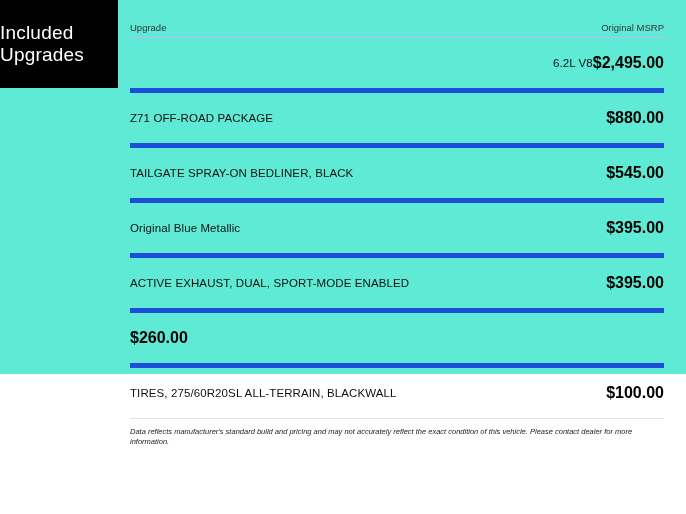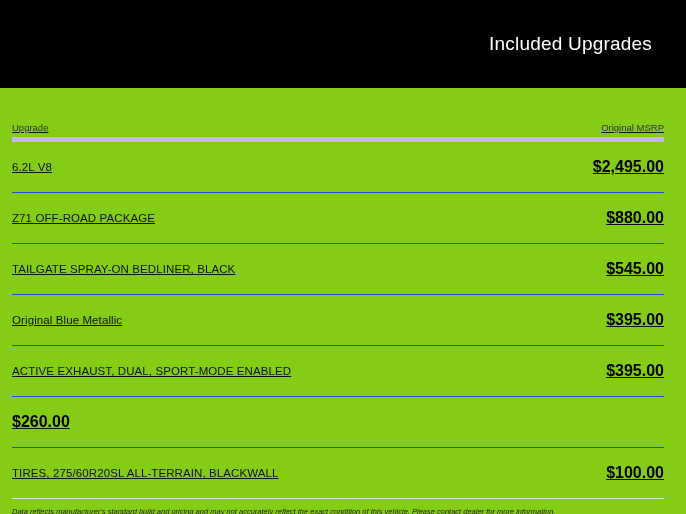--- a/index.html
+++ b/index.html
@@ -9,49 +9,48 @@
   body {
     width: 686px;
     height: 514px;
     background: #ffffff;
     font-family: "Liberation Sans", sans-serif;
     color: #111111;
     overflow: hidden;
   }
   .page {
     width: 686px;
-    height: 514px;
+    height: 374px;
     position: relative;
-    background: #84cc16;
+    background: #5eead4;
     display: flex;
-    flex-direction: column;
+    flex-direction: row;
   }
   .header {
     background: #000000;
     height: 88px;
     flex: 0 0 88px;
     display: flex;
     align-items: center;
     justify-content: flex-end;
     box-sizing: border-box;
     padding-right: 34px;
   }
   .header-title {
     color: #ffffff;
     font-size: 19px;
     font-weight: 400;
     letter-spacing: 0.2px;
   }
   .content {
     flex: 1 1 auto;
     box-sizing: border-box;
-    padding: 16px 22px 0 12px;
+    padding: 4px 22px 0 12px;
     display: flex;
     flex-direction: column;
-    text-decoration: underline;
   }
   .col-head {
     display: flex;
     align-items: baseline;
     justify-content: space-between;
     padding-top: 18px;
     padding-bottom: 4px;
   }
   .col-head .label {
     font-size: 9.5px;
@@ -62,24 +61,25 @@
   }
   .rows {
     display: flex;
     flex-direction: column;
   }
   .row {
     display: flex;
     align-items: center;
     justify-content: space-between;
     height: 50px;
-    border-top: 1px solid #1d4ed8;
+    border-top: 5px solid #1d4ed8;
   }
   .row:first-child {
-    border-top: 5px solid #c4b5fd;
+    border-top: 1px solid #c4b5fd;
+    justify-content: flex-end;
   }
   .row .name {
     font-size: 11.5px;
     color: #111111;
     font-weight: 400;
     letter-spacing: 0.1px;
   }
   .row .price {
     font-size: 16px;
     font-weight: 700;

